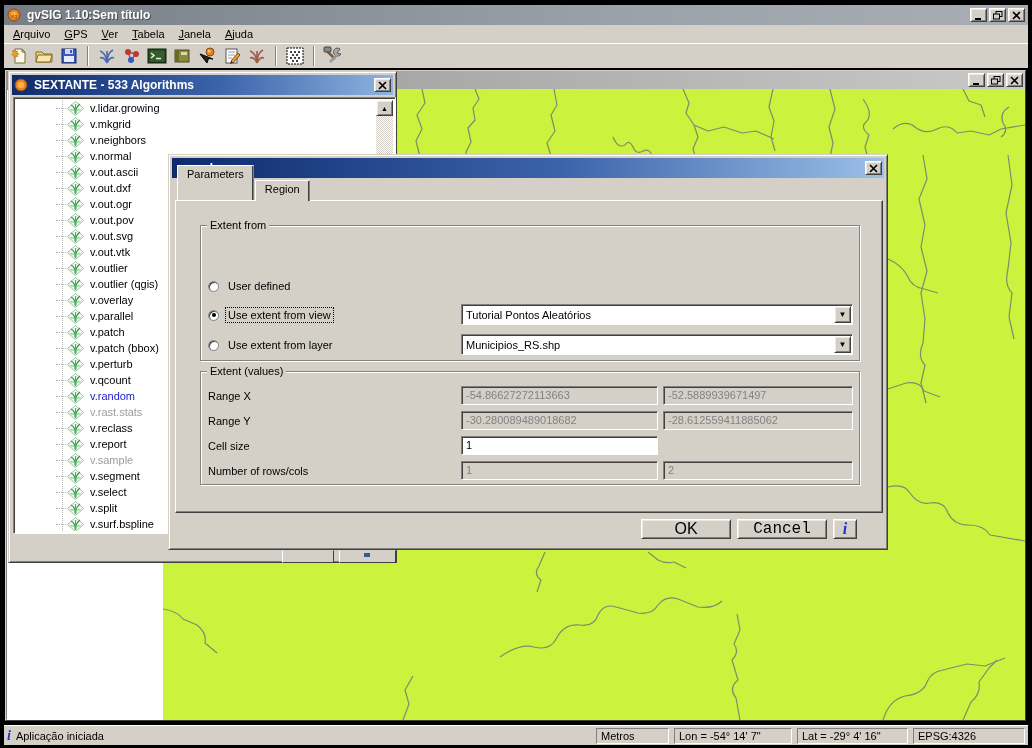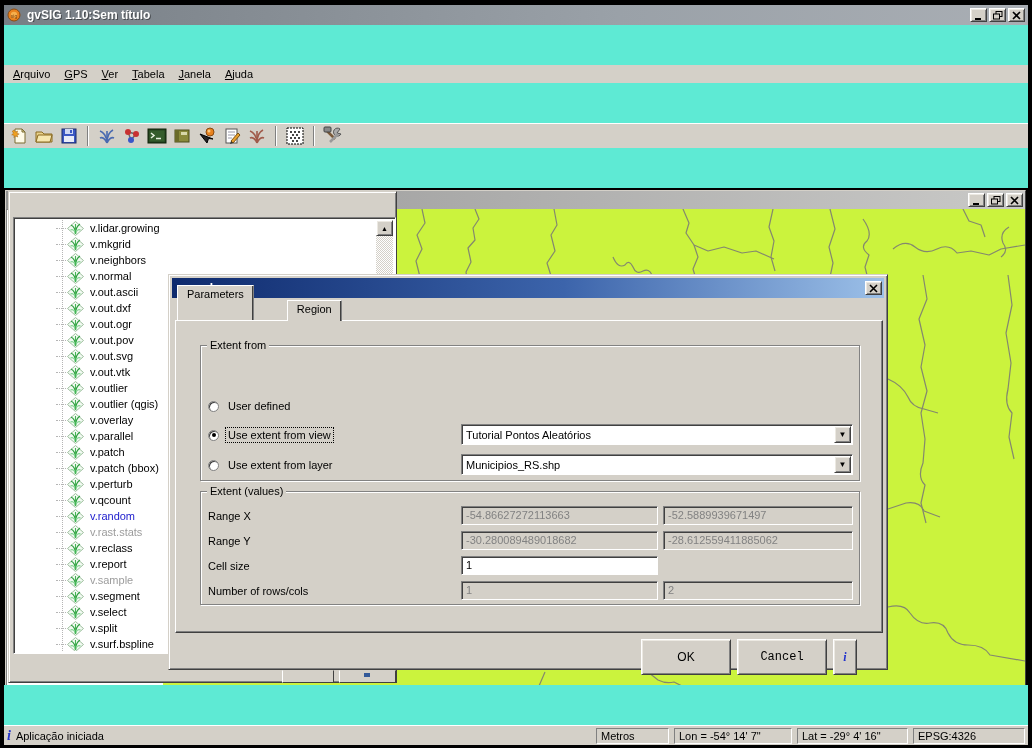--- a/index.html
+++ b/index.html
@@ -1,18 +1,18 @@
 <!DOCTYPE html>
 <html><head>
 <meta charset="utf-8">
 <style>
   * { margin:0; padding:0; box-sizing:border-box; }
   html,body { width:1032px; height:748px; background:#000; overflow:hidden;
               font-family:"Liberation Sans", sans-serif; font-size:11px; color:#000; }
-  .app { position:absolute; left:4px; top:5px; width:1024px; height:740px; background:#5eead4; display:flex; flex-direction:column;gap:40px; }
+  .app { position:absolute; left:4px; top:5px; width:1024px; height:740px; background:#404040; display:flex; flex-direction:column; }
   .winframe { background:#d4d0c8; border:1px solid; border-color:#d4d0c8 #404040 #404040 #d4d0c8; box-shadow: inset 1px 1px 0 #fff, inset -1px -1px 0 #808080; }
   .sunken { background:#fff; border:1px solid; border-color:#808080 #fff #fff #808080; box-shadow: inset 1px 1px 0 #404040; }
   .btn { background:#d4d0c8; border:1px solid; border-color:#fff #404040 #404040 #fff; box-shadow: inset 1px 1px 0 #ece9e2, inset -1px -1px 0 #808080; display:flex; align-items:center; justify-content:center; cursor:default; }
 
   
   .titlebar { height:20px; background:linear-gradient(90deg,#777e85,#9aa1a8 60%,#a9aeb4); display:flex; align-items:center; padding:0 3px; gap:4px; flex:0 0 auto; }
   .titlebar .t { color:#fff; font-weight:bold; font-size:12px; text-shadow:1px 1px 0 rgba(0,0,0,.45); flex:1; white-space:nowrap; overflow:hidden; }
   .winbtns { display:flex; gap:2px; }
   .winbtn { width:17px; height:14px; }
   .winbtn svg { display:block; }
@@ -64,37 +64,37 @@
   .search-input { width:244px; height:22px; padding:2px 4px; font:11px "Liberation Sans",sans-serif; }
   .frag { position:absolute; height:13px; background:#d4d0c8; border:1px solid; border-color:#d4d0c8 #404040 #404040 #fff; }
   .frag .dot { position:absolute; left:24px; top:2px; width:6px; height:4px; background:#335a99; }
 
   
   .dlg { position:absolute; left:164px; top:86px; width:720px; height:396px; }
   .dlg-title { position:absolute; left:3px; top:3px; right:3px; height:20px; background:linear-gradient(90deg,#0e2a6d,#3c64ab 55%,#9cc0e8); display:flex; align-items:center; padding:0 2px 0 6px; }
   .dlg-title .t { color:#fff; font-weight:bold; font-size:12px; flex:1; }
   .tabs { position:absolute; left:8px; top:26px; height:20px; display:flex; align-items:flex-end; }
   .tab { height:36px; padding:2px 9px 0; background:#d4d0c8; border:1px solid; border-color:#fff #808080 transparent #fff; box-shadow:inset -1px 0 0 #404040; margin-right:1px; }
-  .tab.active { height:21px; position:relative; z-index:3; border-bottom:none; box-shadow:inset -1px 0 0 #404040;margin-left:32px; }
+  .tab.active { height:21px; position:relative; z-index:3; border-bottom:none; box-shadow:inset -1px 0 0 #404040; }
   .tabpage { position:absolute; left:6px; top:45px; width:708px; height:313px; background:#d4d0c8; border:1px solid; border-color:#fff #404040 #404040 #fff; box-shadow:inset -1px -1px 0 #808080; z-index:2; }
   .groupbox { position:absolute; border:1px solid #828282; box-shadow:inset 1px 1px 0 #fff, 1px 1px 0 #fff; }
   .groupbox > .legend { position:absolute; top:-7px; left:6px; background:#d4d0c8; padding:0 3px; }
   .radio-row { position:absolute; display:flex; align-items:center; gap:7px; height:16px; }
   .radio { width:11px; height:11px; border-radius:50%; background:#fff; border:1px solid #808080; box-shadow:inset 1px 1px 0 #404040, inset -1px -1px 0 #fff; position:relative; }
   .radio.checked::after { content:""; position:absolute; left:2.5px; top:2.5px; width:4px; height:4px; border-radius:50%; background:#000; }
   .radio-label { padding:1px 2px; }
   .radio-label.focused { outline:1px dotted #000; }
   .combo { position:absolute; height:21px; background:#fff; border:1px solid; border-color:#808080 #fff #fff #808080; box-shadow:inset 1px 1px 0 #404040; display:flex; align-items:center; }
   .combo .val { flex:1; padding:0 4px; white-space:nowrap; overflow:hidden; }
   .combo .drop { width:17px; height:17px; margin-right:1px; font-size:8px; }
   .fieldlbl { position:absolute; height:16px; display:flex; align-items:center; }
   .field { position:absolute; height:19px; padding:2px 4px; font:11px "Liberation Sans",sans-serif; border:1px solid; border-color:#808080 #fff #fff #808080; box-shadow:inset 1px 1px 0 #404040; white-space:nowrap; overflow:hidden; }
   .field.on { background:#fff; color:#000; }
   .field.off { background:#d4d0c8; color:#828282; }
-  .dlg-btn { position:absolute; height:36px; font-size:12px; }
+  .dlg-btn { position:absolute; height:20px; font-size:16px; }
 </style>
 </head>
 <body>
 
 <div class="app">
 
   <div class="titlebar">
     <span style="display:inline-flex">
       <svg width="16" height="14" viewBox="0 0 16 14">
           <circle cx="7" cy="7" r="6" fill="#e8821e" stroke="#8a4a10"></circle>
@@ -302,20 +302,34 @@
               <path d="M720,631 q6,-20 22,-24 q18,-2 22,-14 q4,-10 16,-12 l24,-6 l18,2 l20,-8" fill="none" stroke="#84886e" stroke-width="1.2" stroke-linejoin="round"></path>
               <path d="M800,631 l8,-18 q10,-8 8,-20 l10,-14 l8,-8" fill="none" stroke="#84886e" stroke-width="1.2" stroke-linejoin="round"></path>
               <path d="M485,463 l10,8 q8,4 16,2 l12,6" fill="none" stroke="#84886e" stroke-width="1.2" stroke-linejoin="round"></path>
               <path d="M382,463 l-6,14 q-6,8 2,14 l-4,12" fill="none" stroke="#84886e" stroke-width="1.2" stroke-linejoin="round"></path>
             </svg>
         </div>
       </div>
     </div>
 
     <div class="sxt winframe">
+      <div class="sxt-title">
+        <span style="display:inline-flex">
+          <svg width="16" height="14" viewBox="0 0 16 14">
+              <circle cx="7" cy="7" r="6" fill="#e8821e" stroke="#8a4a10"></circle>
+              <circle cx="7" cy="7" r="3.2" fill="#f6b04e"></circle>
+            </svg>
+        </span>
+        <span class="t">SEXTANTE - 533 Algorithms</span>
+        <span class="winbtn btn">
+            <svg width="9" height="9" viewBox="0 0 9 9">
+              <path d="M1,1 L8,8 M8,1 L1,8" stroke="#000" stroke-width="1.6"></path>
+            </svg>
+          </span>
+      </div>
 
       <div class="tree-panel">
         <div class="watermark">
           <svg width="130" height="150" viewBox="0 0 130 150">
               <g fill="none" stroke="#b9bfcc" stroke-width="6" opacity="0.8">
                 <path d="M20,20 L95,120"></path>
                 <path d="M105,15 L45,125"></path>
                 <path d="M15,95 Q65,150 120,90"></path>
                 <circle cx="63" cy="52" r="16"></circle>
               </g>

